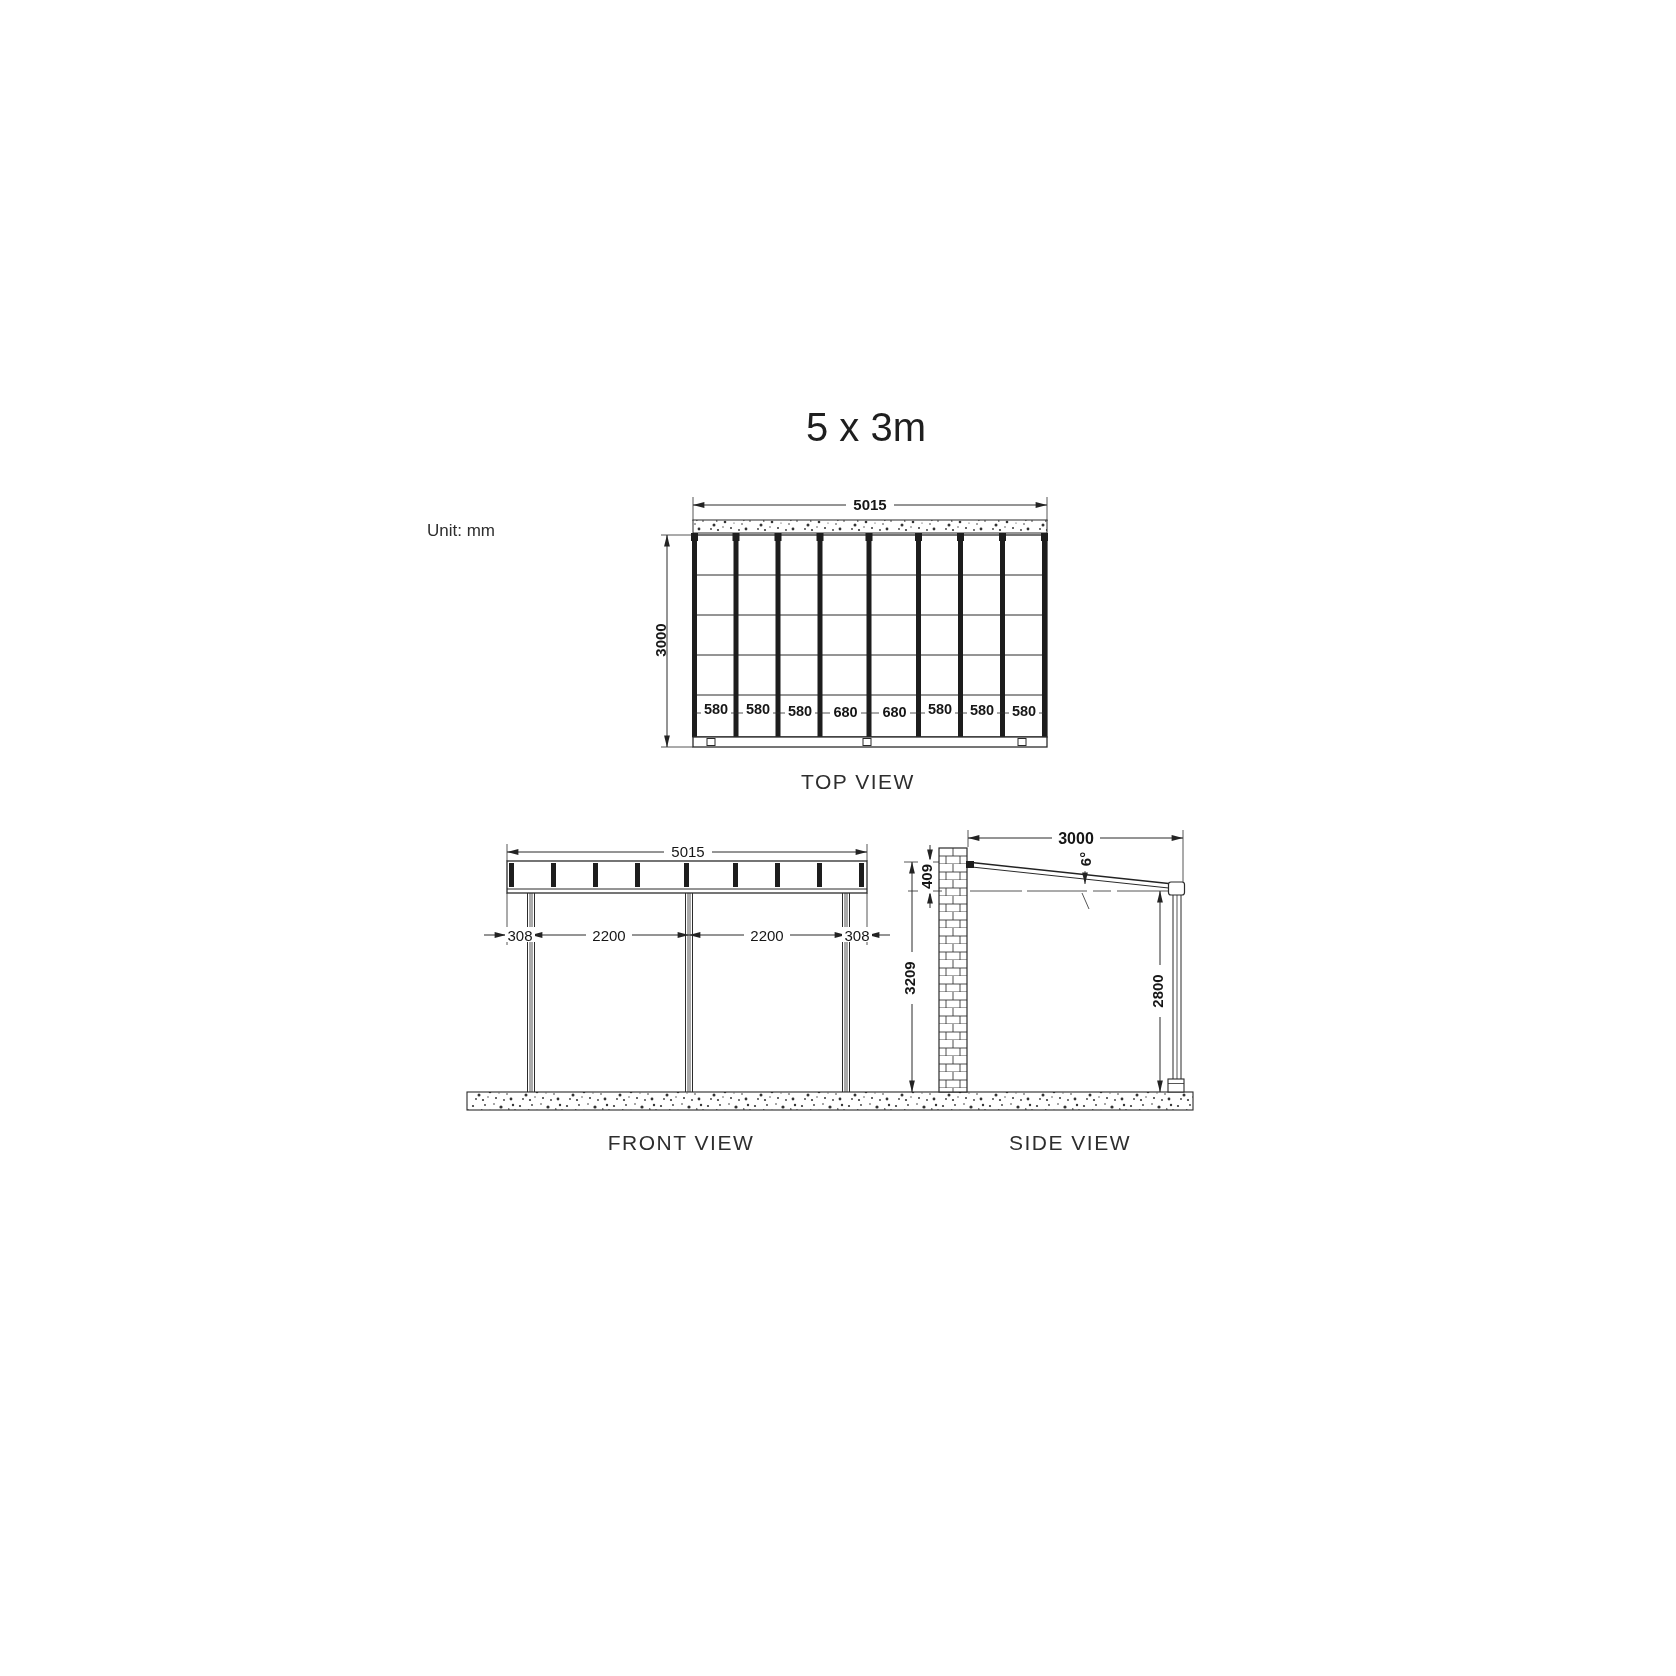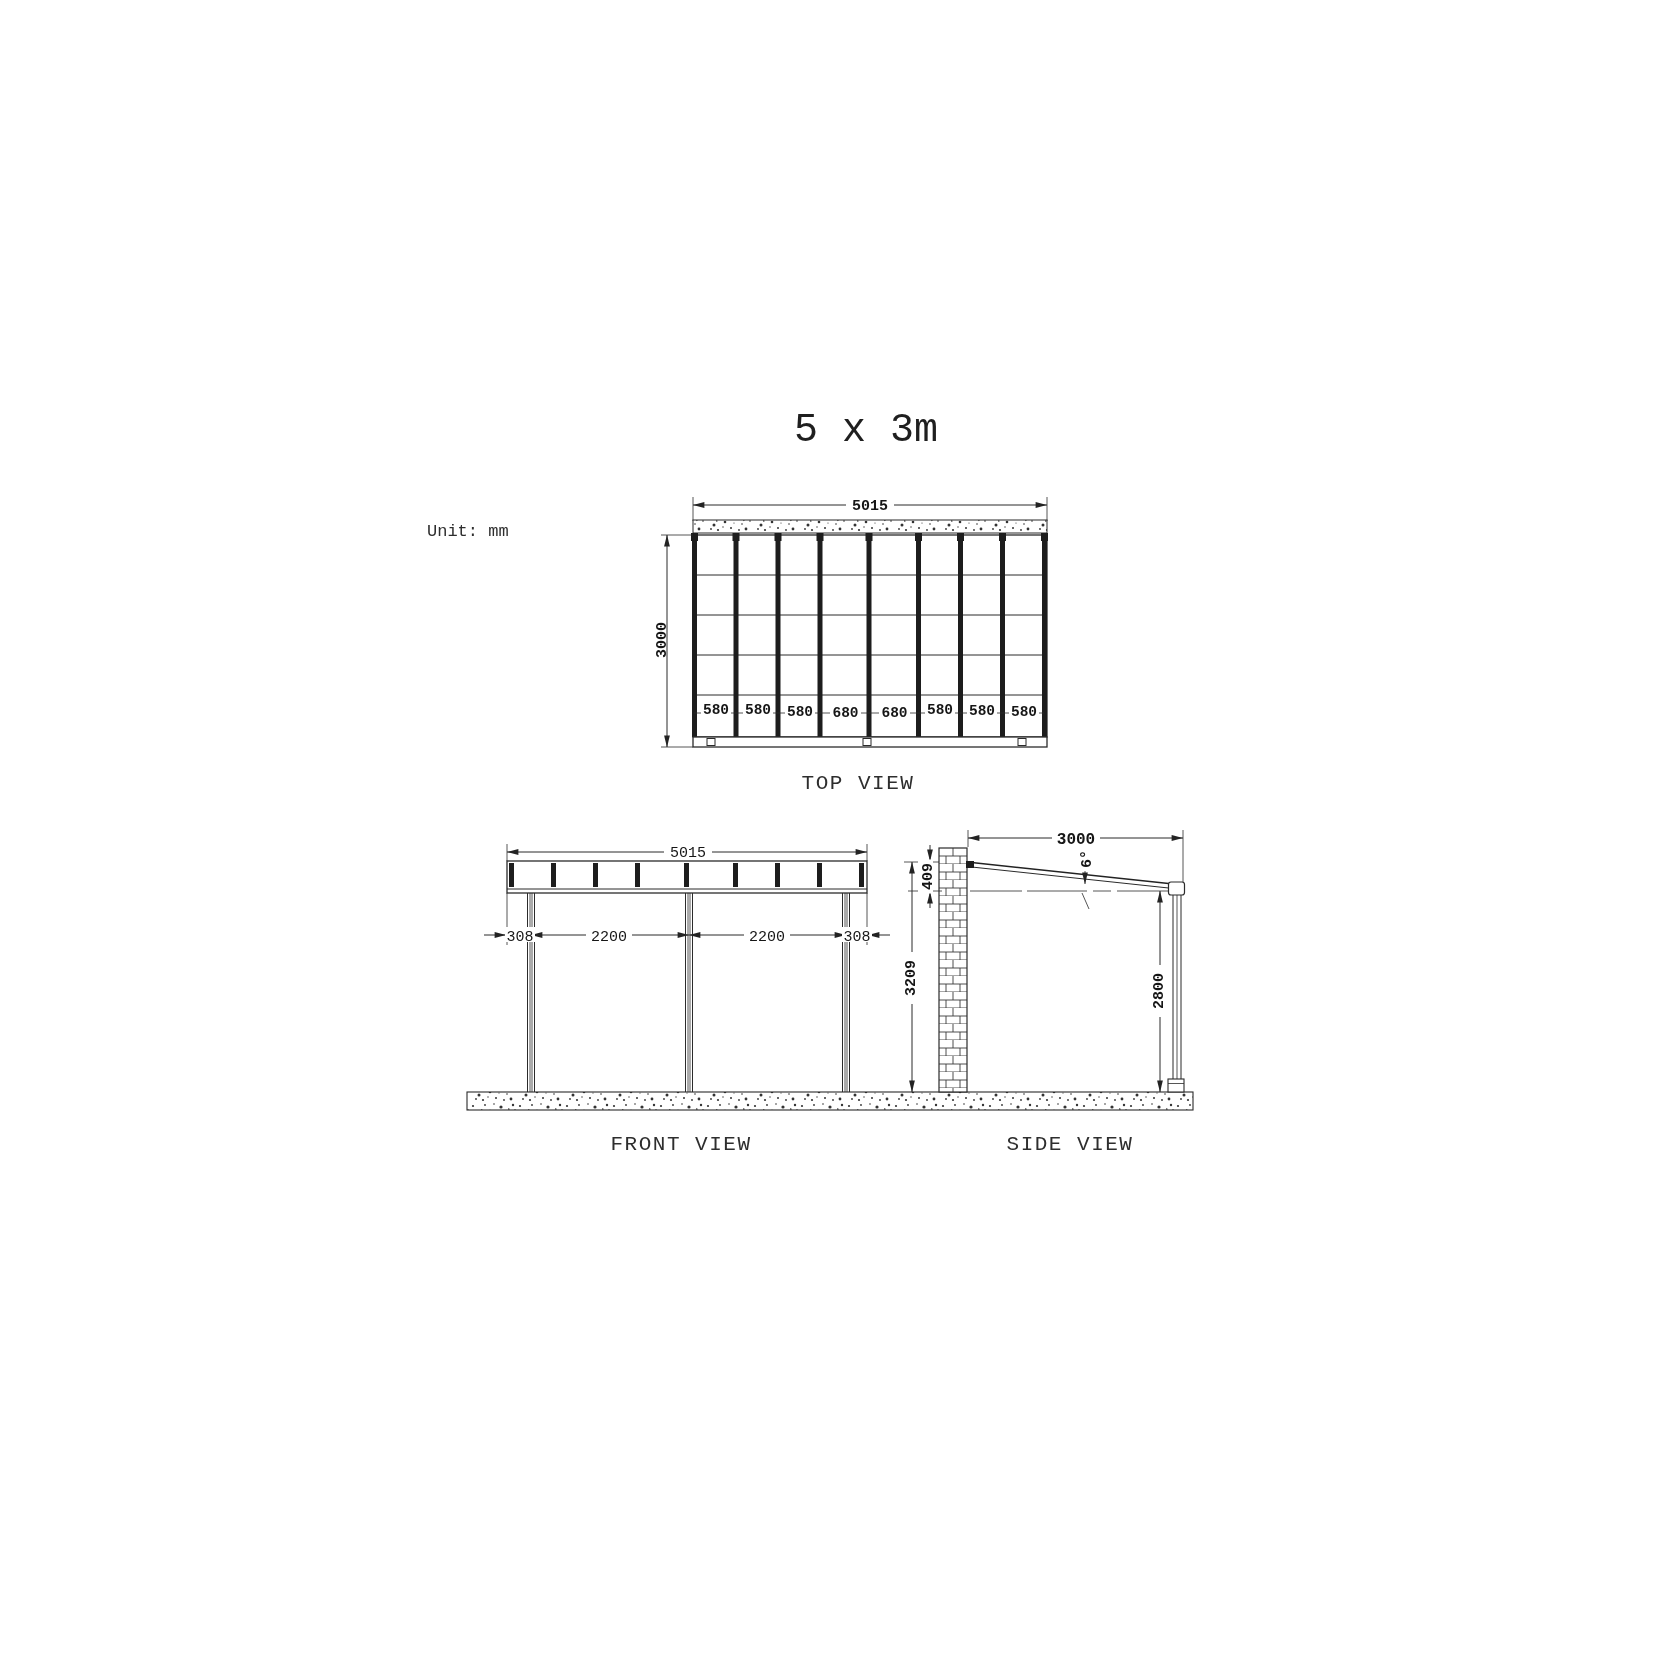--- a/index.html
+++ b/index.html
@@ -1,17 +1,17 @@
 <!DOCTYPE html>
 <html><head>
 <meta charset="utf-8">
 <style>
   html,body{margin:0;padding:0;background:#ffffff;}
   .page{position:relative;width:1676px;height:1676px;background:#fff;overflow:hidden;
-        font-family:Liberation Mono, monospace;}
+        font-family:Liberation Sans, sans-serif;}
   svg{position:absolute;left:0;top:0;}
   .ln{stroke:#2b2b2b;stroke-width:1;fill:none;}
   .lnT{stroke:#2b2b2b;stroke-width:0.8;fill:none;}
   .ln2{stroke:#232323;stroke-width:1.4;fill:none;}
   .dk{fill:#1d1d1d;stroke:none;}
   .wh{fill:#ffffff;stroke:none;}
   .box{fill:#ffffff;stroke:#2b2b2b;stroke-width:1.3;}
   text{fill:#161616;}
   .title{font-size:40px;fill:#1f1f1f;}
   .unit{font-size:17px;fill:#2e2e2e;}

